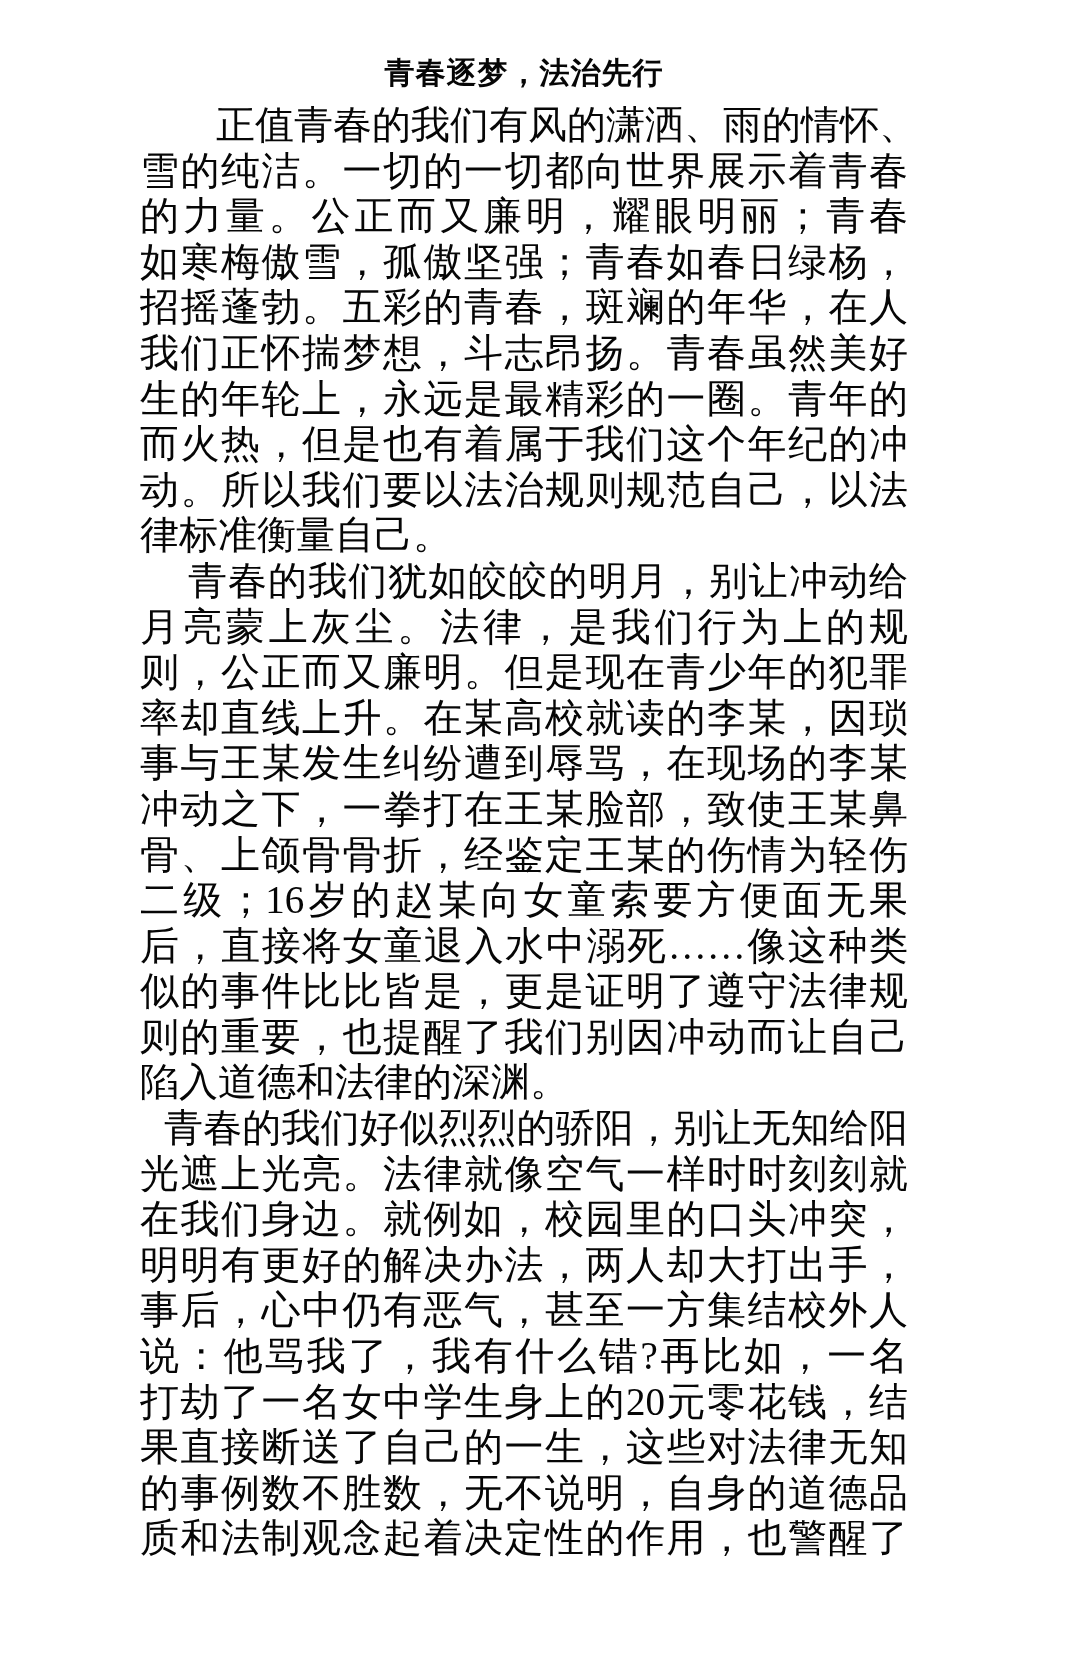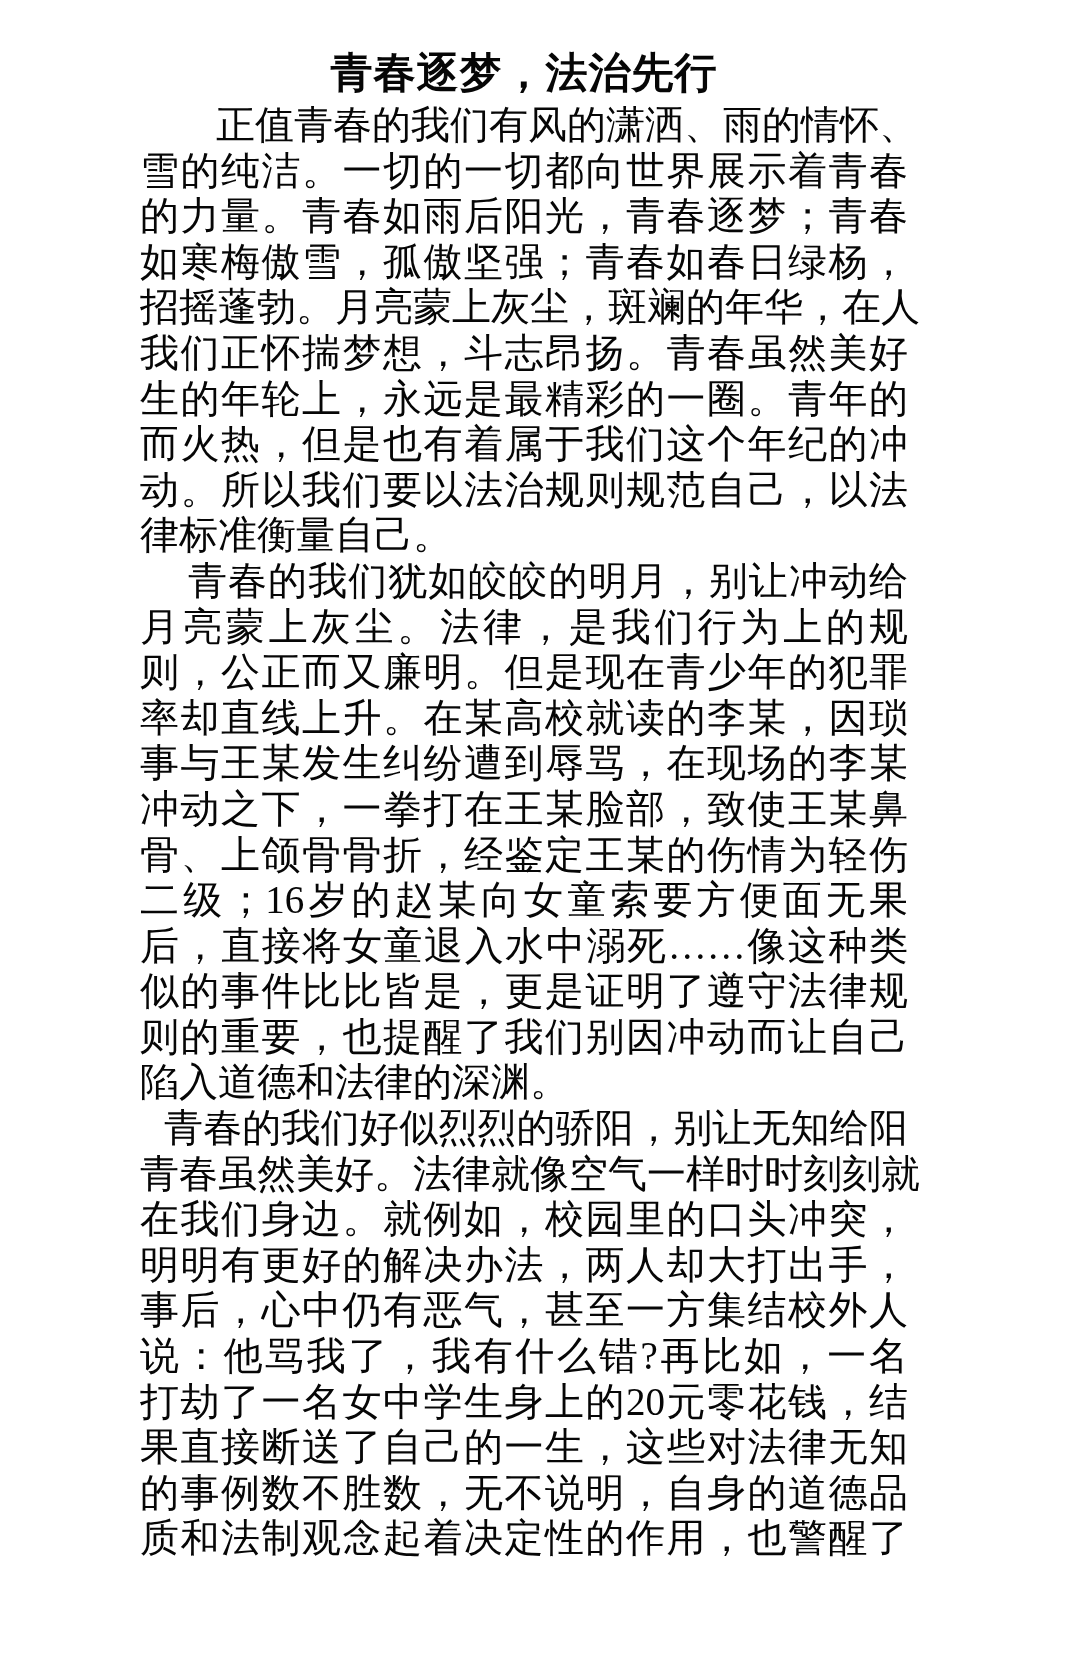--- a/index.html
+++ b/index.html
@@ -16,21 +16,21 @@
     font-family: "Liberation Serif", serif;
     color: #060606;
   }
   .doc {
     position: absolute;
     left: 140px;
     top: 46px;
     width: 768px;
   }
   .title {
-    font-size: 42px;
+    font-size: 30px;
     font-weight: bold;
     text-align: center;
     height: 54px;
     line-height: 54px;
     letter-spacing: 1px;
     white-space: nowrap;
   }
   .essay {
     margin-top: 2px;
   }
@@ -49,42 +49,42 @@
 </style>
 </head>
 <body>
 
 <div class="page">
   <div class="doc">
     <div class="title">青春逐梦，法治先行</div>
     <div class="essay">
         <div class="tline stretch" style="padding-left: 76px;">正值青春的我们有风的潇洒、雨的情怀、</div>
         <div class="tline stretch">雪的纯洁。一切的一切都向世界展示着青春</div>
-        <div class="tline stretch">的力量。青春如雨后阳光，青春逐梦；青春</div>
+        <div class="tline stretch">的力量。公正而又廉明，耀眼明丽；青春</div>
         <div class="tline stretch">如寒梅傲雪，孤傲坚强；青春如春日绿杨，</div>
-        <div class="tline stretch">招摇蓬勃。月亮蒙上灰尘，斑斓的年华，在人</div>
+        <div class="tline stretch">招摇蓬勃。五彩的青春，斑斓的年华，在人</div>
         <div class="tline stretch">我们正怀揣梦想，斗志昂扬。青春虽然美好</div>
         <div class="tline stretch">生的年轮上，永远是最精彩的一圈。青年的</div>
         <div class="tline stretch">而火热，但是也有着属于我们这个年纪的冲</div>
         <div class="tline stretch">动。所以我们要以法治规则规范自己，以法</div>
         <div class="tline">律标准衡量自己。</div>
         <div class="tline stretch" style="padding-left: 48px;">青春的我们犹如皎皎的明月，别让冲动给</div>
         <div class="tline stretch">月亮蒙上灰尘。法律，是我们行为上的规</div>
         <div class="tline stretch">则，公正而又廉明。但是现在青少年的犯罪</div>
         <div class="tline stretch">率却直线上升。在某高校就读的李某，因琐</div>
         <div class="tline stretch">事与王某发生纠纷遭到辱骂，在现场的李某</div>
         <div class="tline stretch">冲动之下，一拳打在王某脸部，致使王某鼻</div>
         <div class="tline stretch">骨、上颌骨骨折，经鉴定王某的伤情为轻伤</div>
         <div class="tline stretch">二级；16岁的赵某向女童索要方便面无果</div>
         <div class="tline stretch">后，直接将女童退入水中溺死……像这种类</div>
         <div class="tline stretch">似的事件比比皆是，更是证明了遵守法律规</div>
         <div class="tline stretch">则的重要，也提醒了我们别因冲动而让自己</div>
         <div class="tline">陷入道德和法律的深渊。</div>
         <div class="tline stretch" style="padding-left: 24px;">青春的我们好似烈烈的骄阳，别让无知给阳</div>
-        <div class="tline stretch">青春虽然美好。法律就像空气一样时时刻刻就</div>
+        <div class="tline stretch">光遮上光亮。法律就像空气一样时时刻刻就</div>
         <div class="tline stretch">在我们身边。就例如，校园里的口头冲突，</div>
         <div class="tline stretch">明明有更好的解决办法，两人却大打出手，</div>
         <div class="tline stretch">事后，心中仍有恶气，甚至一方集结校外人</div>
         <div class="tline stretch">说：他骂我了，我有什么错?再比如，一名</div>
         <div class="tline stretch">打劫了一名女中学生身上的20元零花钱，结</div>
         <div class="tline stretch">果直接断送了自己的一生，这些对法律无知</div>
         <div class="tline stretch">的事例数不胜数，无不说明，自身的道德品</div>
         <div class="tline stretch">质和法制观念起着决定性的作用，也警醒了</div>
       </div>
   </div>

